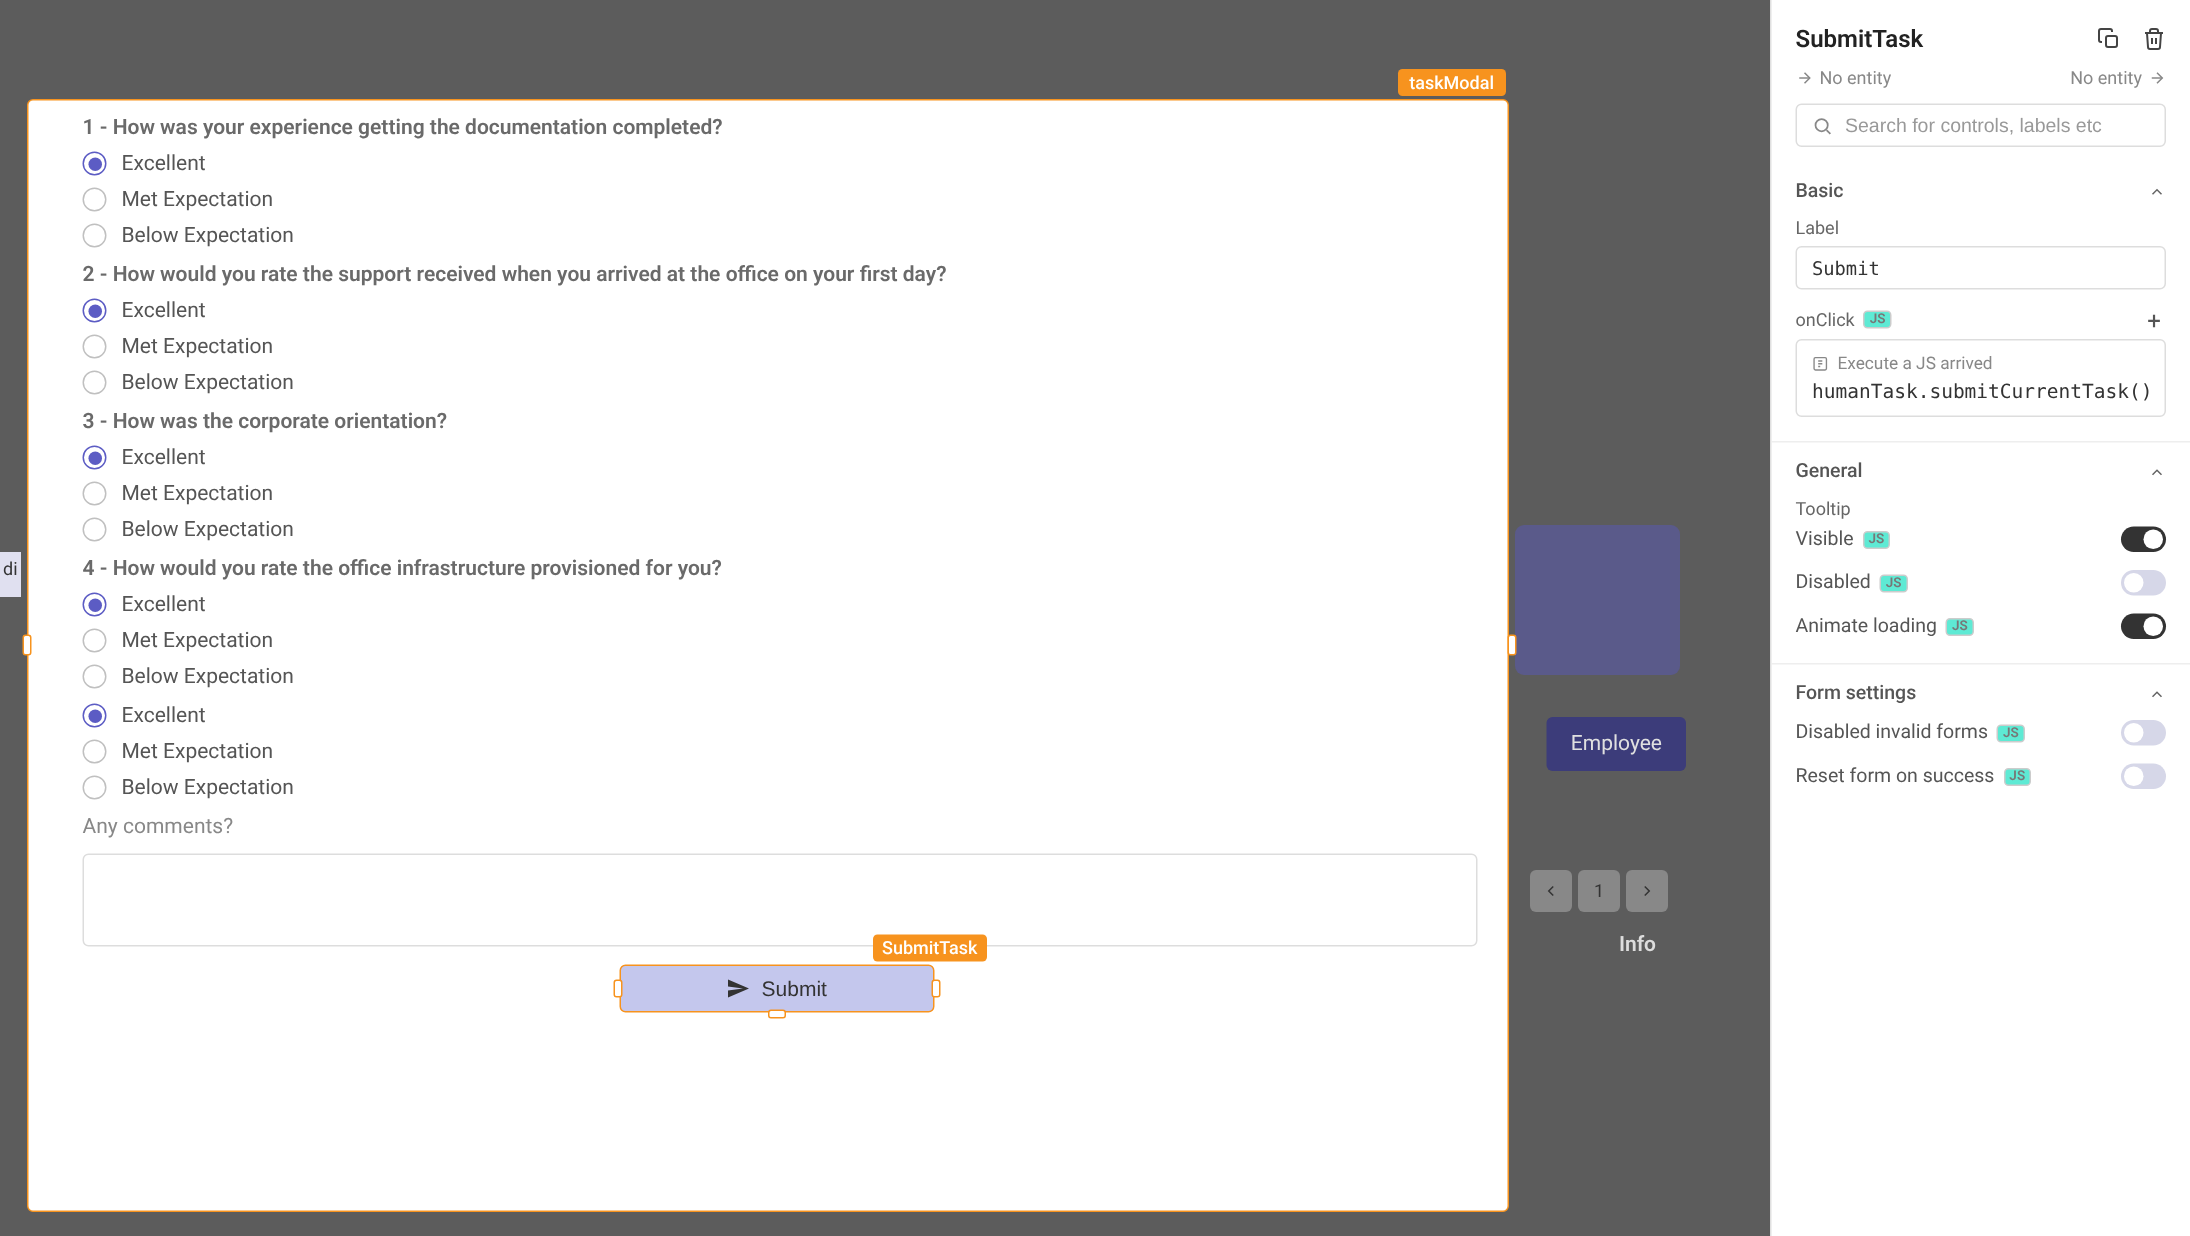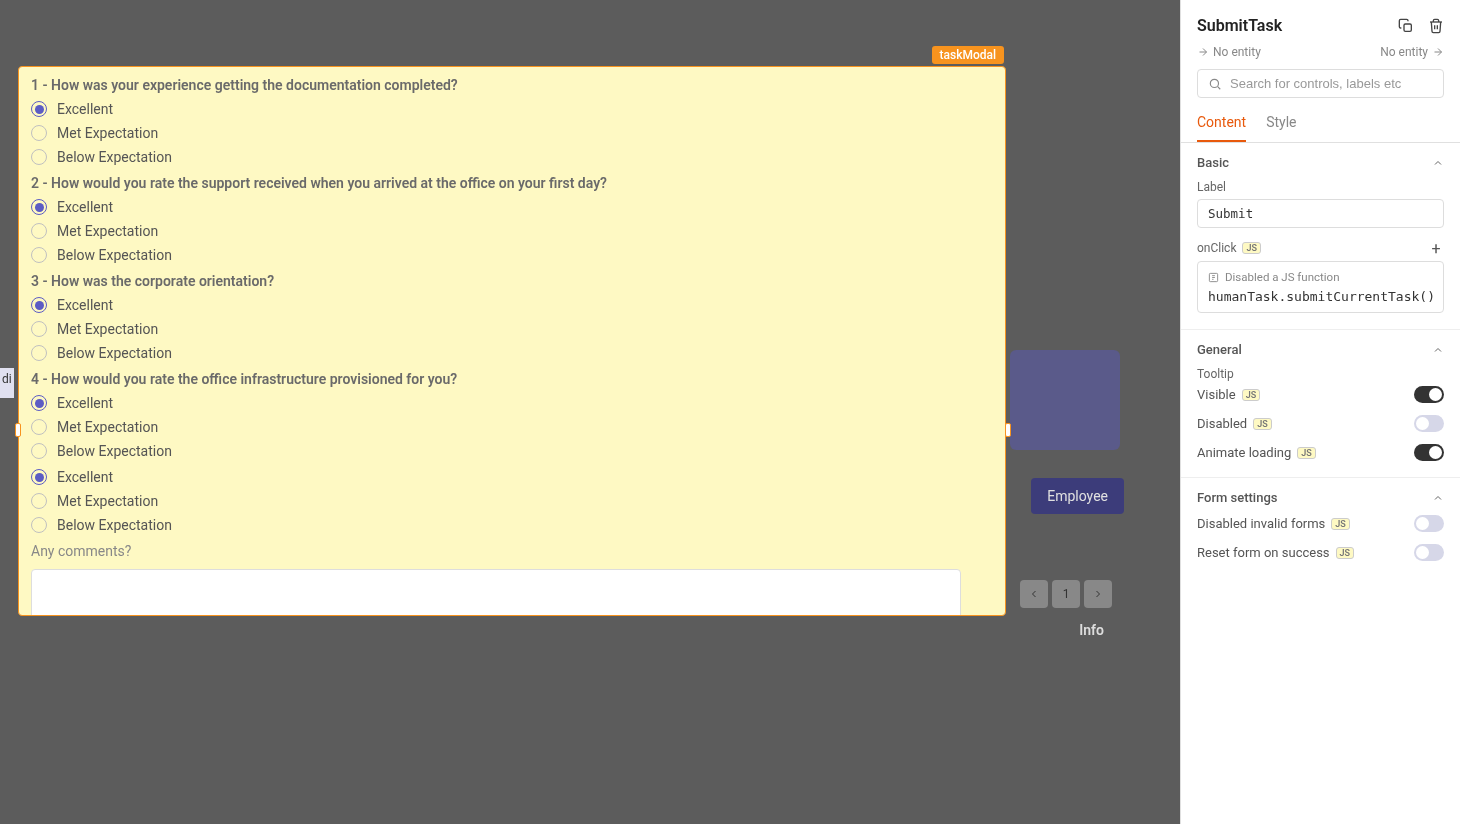--- a/index.html
+++ b/index.html
@@ -100,25 +100,25 @@
   padding: 2px 8px;
   border-radius: 3px;
   z-index: 10;
   font-weight: 500;
 }
 .modal-content {
   position: absolute;
   top: 18px;
   left: 0;
   width: 988px;
-  height: 550px;
-  background: #fef9c3;
+  height: 742px;
+  background: #ffffff;
   border: 1.5px solid #f7931e;
   border-radius: 4px;
-  padding: 10px 20px 12px 12px;
+  padding: 10px 20px 12px 36px;
   overflow: hidden;
 }
 .modal-handle {
   position: absolute;
   width: 6px;
   height: 14px;
   background: white;
   border: 1.5px solid #f7931e;
   border-radius: 2px;
 }
@@ -350,21 +350,21 @@
 .js-badge {
   display: inline-flex;
   align-items: center;
   justify-content: center;
   font-size: 9px;
   border: 1px solid #ccc;
   border-radius: 3px;
   padding: 0px 3px;
   color: #777;
   font-weight: 600;
-  background: #fef9c3;
+  background: #5eead4;
 }
 .plus-btn {
   font-size: 16px;
   color: #555;
   width: 16px;
   height: 16px;
   display: flex;
   align-items: center;
   justify-content: center;
   cursor: pointer;
@@ -595,24 +595,20 @@
   </div>
 
   <div class="search-box">
     <svg width="14" height="14" viewBox="0 0 24 24" fill="none" stroke="#888" stroke-width="2">
         <circle cx="11" cy="11" r="7"></circle>
         <line x1="21" y1="21" x2="16.65" y2="16.65"></line>
       </svg>
     <input type="text" placeholder="Search for controls, labels etc" style="">
   </div>
 
-  <div class="tabs">
-    <div class="tab active">Content</div>
-    <div class="tab">Style</div>
-  </div>
 
   <div class="section">
     <div class="section-header">
       <span class="section-title">Basic</span>
       <svg class="chevron" viewBox="0 0 24 24" fill="none" stroke="currentColor" stroke-width="2">
           <polyline points="18 15 12 9 6 15"></polyline>
         </svg>
     </div>
     <div class="field-label">Label</div>
     <input class="field-input" value="Submit" style="">
@@ -622,21 +618,21 @@
         <span class="js-badge">JS</span>
       </div>
       <div class="plus-btn">+</div>
     </div>
     <div class="action-box">
       <div class="action-box-header">
         <svg width="11" height="11" viewBox="0 0 24 24" fill="none" stroke="#888" stroke-width="2">
             <rect x="3" y="3" width="18" height="18" rx="2"></rect>
             <path d="M9 8h6M9 12h6M9 16h3"></path>
           </svg>
-        <span>Disabled a JS function</span>
+        <span>Execute a JS arrived</span>
       </div>
       <div class="action-box-code">humanTask.submitCurrentTask()</div>
     </div>
   </div>
 
   <div class="section">
     <div class="section-header">
       <span class="section-title">General</span>
       <svg class="chevron" viewBox="0 0 24 24" fill="none" stroke="currentColor" stroke-width="2">
           <polyline points="18 15 12 9 6 15"></polyline>

